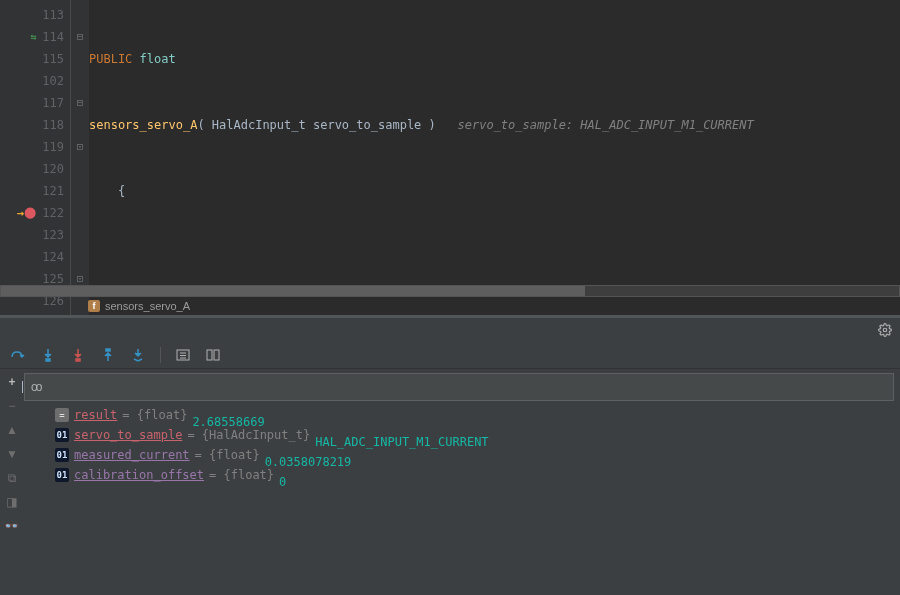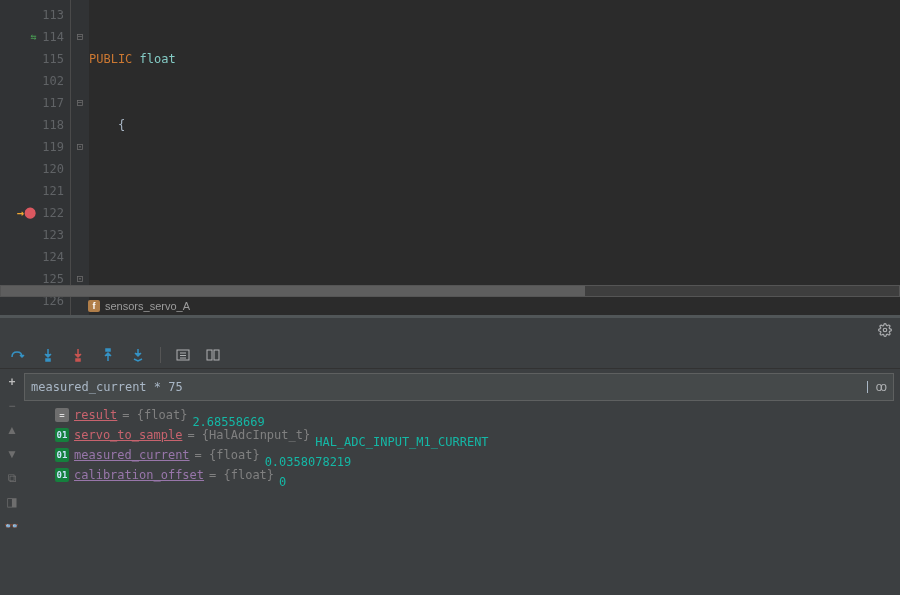--- a/index.html
+++ b/index.html
@@ -60,21 +60,21 @@
   .sidecol{width:24px;background:var(--bg-panel);display:flex;flex-direction:column;align-items:center;gap:10px;padding-top:6px;}
   .sidecol div{color:#6e6e6e;}
   .varmain{flex:1;display:flex;flex-direction:column;}
   .watch-row{height:26px;display:flex;align-items:center;background:var(--panel-input);margin:4px 6px 0 0;border:1px solid #5e6060;}
   .watch-row input{flex:1;background:transparent;border:none;outline:none;color:var(--fg);font-family:Consolas,monospace;font-size:12px;padding:0 6px;}
   .watch-row .inf{color:#AFB1B3;padding:0 8px;font-size:12px;letter-spacing:-2px;}
   .tree{padding:4px 0 0 6px;font-family:"Segoe UI",Consolas,monospace;font-size:12px;}
   .trow{height:20px;display:flex;align-items:center;gap:5px;}
   .ticon{width:14px;height:14px;border-radius:2px;display:inline-flex;align-items:center;justify-content:center;font-size:9px;font-weight:bold;}
   .ic-eq{background:#6E6E6E;color:#ddd;}
-  .ic-01{background:#15803d;color:#cfe3ff;}
+  .ic-01{background:#0f172a;color:#cfe3ff;}
   .vname{color:var(--result-purple);text-decoration:underline;}
   .vname.pink{color:var(--result-pink);}
   .vtype{color:#808080;}
   .vval{color:#14b8a6;margin-top:14px;}
   svg{display:block;}
 </style>
 </head>
 <body>
 
 <div class="editor">
@@ -138,20 +138,21 @@
       <div></div>
       <div></div>
       <div></div>
       <div></div>
       <div></div>
       <div>⊡</div>
       <div></div>
   </div>
   <div class="code">
     <div class="line"><span class="kw">PUBLIC</span> <span class="type">float</span></div>
+    <div class="line"><span class="fn">sensors_servo_A</span><span>( HalAdcInput_t servo_to_sample )</span>   <span class="param">servo_to_sample:</span> <span class="param">HAL_ADC_INPUT_M1_CURRENT</span></div>
     <div class="line">    <span>{</span></div>
     <div class="line">        </div>
     
     
     
     
     
     
     
     
@@ -231,21 +232,20 @@
       <div style="color:#BBBBBB;font-weight:bold;">+</div>
       <div>−</div>
       <div>▲</div>
       <div>▼</div>
       <div>⧉</div>
       <div>◨</div>
       <div>👓</div>
     </div>
     <div class="varmain">
       <div class="watch-row">
-        <input value="measured_current * 75" style="">
         <span style="width:1px;height:12px;background:#A9B7C6;margin-left:-3px;"></span>
         <span class="inf">oo</span>
       </div>
       <div class="tree">
         <div class="trow">
           <span style="width:20px"></span>
           <span class="ticon ic-eq">=</span>
           <span class="vname pink">result</span>
           <span class="vtype">= <span>{float}</span></span>
           <span class="vval">2.68558669</span>

